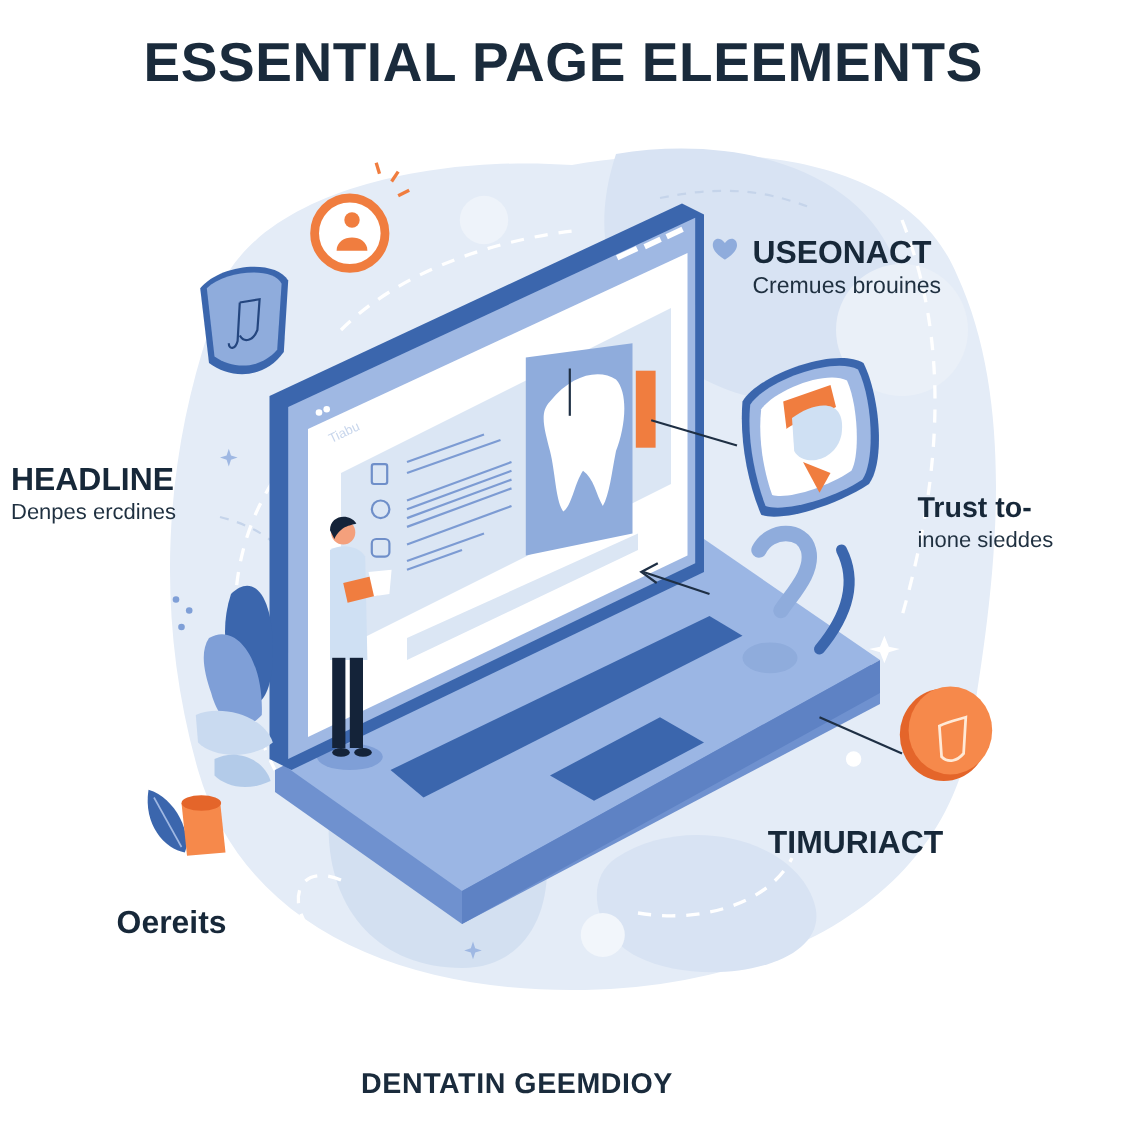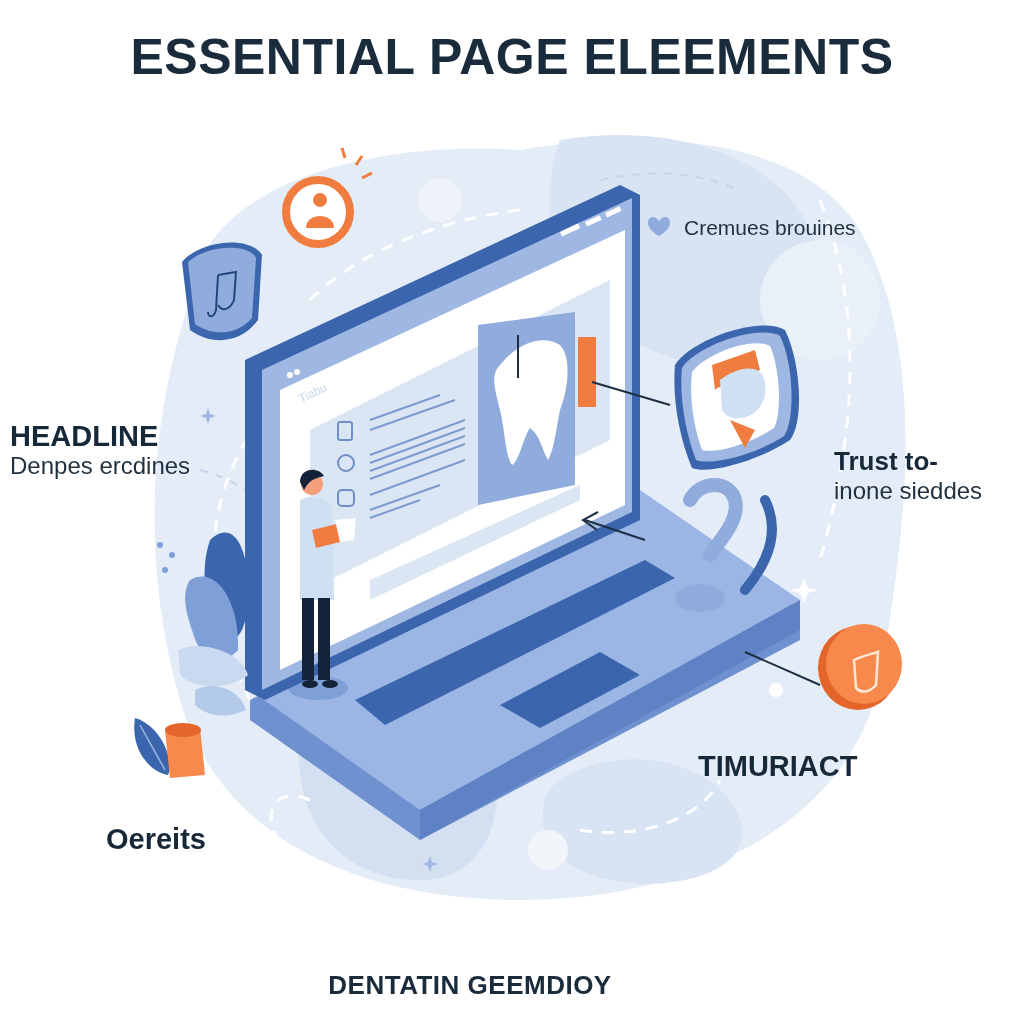--- a/index.html
+++ b/index.html
@@ -2,21 +2,21 @@
 <html><head>
 <meta charset="utf-8">
 <style>
   html, body { margin:0; padding:0; }
   body { width:1024px; height:1024px; background:#ffffff; position:relative; overflow:hidden;
          font-family:"Liberation Sans", "DejaVu Sans", sans-serif; color:#172839; }
   .abs { position:absolute; }
   .title { left:0; width:1024px; top:28px; text-align:center; font-size:50px; font-weight:bold; letter-spacing:0.5px; color:#1a2b3c; }
   .footer { left:0; width:940px; top:970px; text-align:center; font-size:26px; font-weight:bold; color:#1a2b3c; letter-spacing:0.5px; }
   .lbl-h { font-size:29px; font-weight:bold; color:#172839; line-height:32px; }
-  .lbl-s { font-size:24px; color:#1f3040; line-height:28px; }
+  .lbl-s { font-size:20px; color:#1f3040; line-height:28px; }
   svg.scene { position:absolute; left:0; top:0; }
 </style>
 </head>
 <body>
 
 <svg class="scene" width="1024" height="1024" viewBox="0 0 1024 1024">
 
   <g>
     <path d="M190 300 C200 180 380 140 520 150 C640 130 820 130 870 250 C930 380 900 560 880 680 C850 820 700 900 520 900 C360 900 220 840 180 700 C140 560 150 420 190 300 Z" fill="#e4ecf7"></path>
     <path d="M560 140 C680 120 800 160 820 260 C840 340 760 380 680 360 C600 340 520 260 560 140 Z" fill="#d8e3f3"></path>
@@ -168,20 +168,21 @@
     <path d="M208 408 L210 414 L216 416 L210 418 L208 424 L206 418 L200 416 L206 414 Z"></path>
     <path d="M430 856 L432 862 L438 864 L432 866 L430 872 L428 866 L422 864 L428 862 Z"></path>
   </g>
 
   <path d="M659 221 C655 215 648 216 648 223 C648 230 659 236 659 236 C659 236 670 230 670 223 C670 216 663 215 659 221 Z" fill="#8facdc"></path>
 </svg>
 
 <div class="abs title">ESSENTIAL PAGE ELEEMENTS</div>
 
 <div class="abs" style="left:684px; top:214px;">
+  <div class="lbl-h">USEONACT</div>
   <div class="lbl-s" style="font-size:21px;">Cremues brouines</div>
 </div>
 
 <div class="abs" style="left:10px; top:420px;">
   <div class="lbl-h">HEADLINE</div>
   <div class="lbl-s">Denpes ercdines</div>
 </div>
 
 <div class="abs" style="left:834px; top:445px;">
   <div class="lbl-h" style="font-size:26px;">Trust to-</div>

